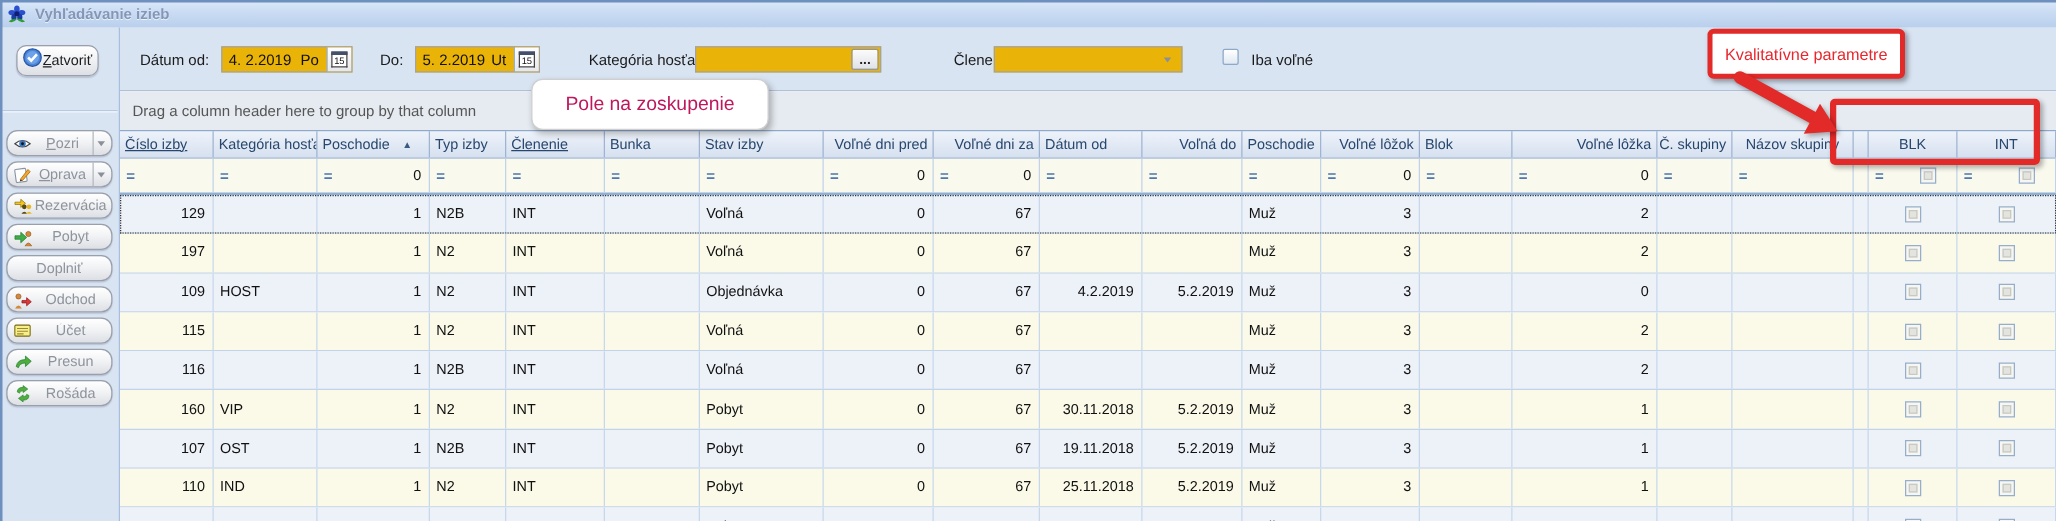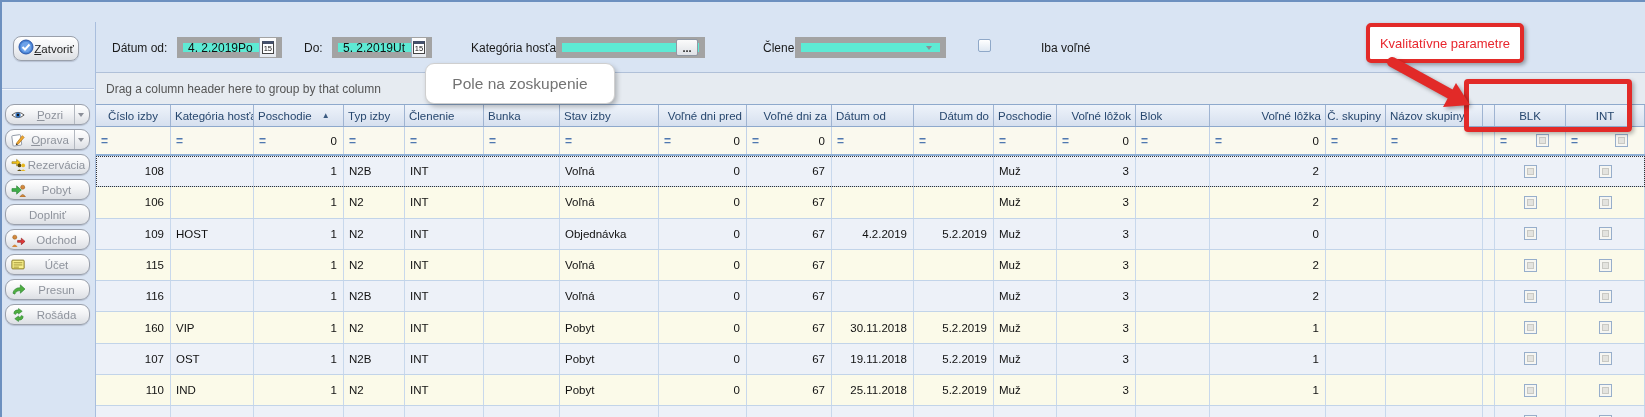--- a/index.html
+++ b/index.html
@@ -27,21 +27,21 @@
   .sbtn-stack{position:absolute;left:5px;top:82px;width:85px;}
   .sbtn{height:21px;margin-bottom:4px;padding:0 2px;position:relative;}
   .sbtn .sicon{width:16px;display:flex;justify-content:center;align-items:center;margin-left:2px;}
   .sbtn .lbl{flex:1;text-align:center;font-size:11.5px;color:#8e939c;white-space:nowrap;overflow:hidden;}
   .sbtn .drop{width:13px;height:100%;border-left:1px solid #b3b8c0;display:flex;align-items:center;justify-content:center;}
   .tri-down{width:0;height:0;border-left:3.5px solid transparent;border-right:3.5px solid transparent;border-top:4px solid #8b8f98;}
 
   
   .toolbar{position:absolute;left:96px;top:22px;width:1549px;height:50px;background:#d9e4f3;}
   .tlabel{position:absolute;top:19px;font-size:12px;color:#1a1a1a;white-space:nowrap;}
-  .field{position:absolute;top:15px;height:21px;background:#5eead4;border:6px solid #a3a3a3;display:flex;align-items:center;}
+  .field{position:absolute;top:15px;height:21px;background:#eab308;border:1px solid #a3a3a3;display:flex;align-items:center;}
   .dval{font-size:12px;color:#111;padding-left:5px;white-space:nowrap;}
   .dday{font-size:12px;color:#111;margin-left:auto;margin-right:6px;}
   .calbtn{width:20px;height:19px;border-left:1px solid #9ab0c8;background:linear-gradient(180deg,#fdfdfd,#e4e8ee);
     display:flex;align-items:center;justify-content:center;}
   .calglyph{font-size:7.5px;line-height:9px;border:1px solid #444;border-top:3px solid #44506a;background:#fff;padding:0 1px;color:#111;}
   .dotsbtn{width:22px;height:17px;margin-left:auto;margin-right:1px;border:1px solid #8f97a3;border-radius:2px;
     background:linear-gradient(180deg,#fbfbfb,#dfe2e7);display:flex;align-items:center;justify-content:center;
     font-size:11px;font-weight:bold;color:#222;line-height:10px;}
   .combo-arrow{margin-left:auto;margin-right:8px;}
   .checkbox{position:absolute;top:17px;width:13px;height:13px;border:1px solid #8fa8c8;border-radius:2px;
@@ -69,36 +69,51 @@
     font-size:11.5px;color:#111;white-space:nowrap;overflow:hidden;}
   .al{padding-left:5px;justify-content:flex-start;}
   .ar{padding-right:6px;justify-content:flex-end;}
   .ac{justify-content:center;}
   .cb{width:13px;height:13px;border:1px solid #97aecb;background:#f6f6f2;display:inline-flex;align-items:center;justify-content:center;}
   .cb-in{width:7px;height:7px;background:#e3e3df;border:1px solid #c9c9c4;}
 
   
   .group-tooltip{position:absolute;left:425px;top:63px;width:190px;height:41px;background:#fff;
     border:1px solid #cfcfcf;border-radius:9px;box-shadow:2px 3px 5px rgba(0,0,0,.25);
-    display:flex;align-items:center;justify-content:center;font-size:15.5px;color:#737373;z-index:50;}
+    display:flex;align-items:center;justify-content:center;font-size:15.5px;color:#be185d;z-index:50;}
   .quality-callout{position:absolute;left:1366px;top:23px;width:158px;height:40px;background:#fff;
     border:4px solid #e22a28;border-radius:5px;box-shadow:2px 2px 4px rgba(0,0,0,.35);
     display:flex;align-items:center;justify-content:center;font-size:13px;color:#e8262d;white-space:nowrap;z-index:50;}
   .quality-rect{position:absolute;left:1464px;top:79px;width:168px;height:53px;border:5px solid #e22a28;
     border-radius:4px;box-shadow:2px 2px 4px rgba(0,0,0,.3);z-index:50;}
   .callout-arrow{position:absolute;left:1372px;top:56px;z-index:51;filter:drop-shadow(2px 2px 2px rgba(0,0,0,.35));}
   u{text-decoration:underline;}
 </style>
 </head>
 <body>
 
 <div class="window">
   <div class="frame-left"></div>
   <div class="frame-top"></div>
 
+  <div class="titlebar">
+    <span class="ticon" id="app-icon">
+        <svg width="15" height="15" viewBox="0 0 16 16">
+          <ellipse cx="8" cy="3.5" rx="2.4" ry="3" fill="#2a50d0"></ellipse>
+          <ellipse cx="3.8" cy="6.5" rx="3" ry="2.2" fill="#2a50d0"></ellipse>
+          <ellipse cx="12.2" cy="6.5" rx="3" ry="2.2" fill="#2a50d0"></ellipse>
+          <ellipse cx="5.5" cy="10.5" rx="2.2" ry="2.8" fill="#1a3aa8"></ellipse>
+          <ellipse cx="10.5" cy="10.5" rx="2.2" ry="2.8" fill="#1a3aa8"></ellipse>
+          <circle cx="8" cy="7.5" r="2.2" fill="#101e70"></circle>
+          <path d="M8 12 Q5 16 1 14 Q4 11 8 12Z" fill="#2e9e2e"></path>
+          <path d="M8 12 Q11 16 15 14 Q12 11 8 12Z" fill="#2e9e2e"></path>
+        </svg>
+      </span>
+    <span class="title-text">Vyhľadávanie izieb</span>
+  </div>
 
   <div class="sidebar">
     <div class="btn close-btn">
       <span class="sicon" id="close-icon"><svg width="16" height="16" viewBox="0 0 16 16">
             <circle cx="8" cy="8" r="7" fill="#4a86d8" stroke="#2a56a8"></circle>
             <circle cx="8" cy="8" r="5.2" fill="#6ea2e8"></circle>
             <path d="M4.5 8 L7 10.5 L11.5 5.5" stroke="#fff" stroke-width="2" fill="none"></path>
           </svg></span>
       <span class="lbl" id="close-label"><u>Z</u>atvoriť</span>
     </div>
@@ -215,78 +230,78 @@
     <div class="field" style="left:460px;width:149px">
       <span class="dval"></span>
       <span class="dotsbtn">...</span>
     </div>
     <span class="tlabel" style="left:667px">Členenie:</span>
     <div class="field" style="left:699px;width:151px">
       <span class="dval"></span>
       <span class="tri-down combo-arrow"></span>
     </div>
     <span class="checkbox" style="left:882px"></span>
-    <span class="tlabel" style="left:945px">Iba voľné</span>
+    <span class="tlabel" style="left:905px">Iba voľné</span>
   </div>
 
   <div class="gridwrap">
     <div class="groupbar">
       <span>Drag a column header here to group by that column</span>
     </div>
     <div class="hdr-row" id="hdr-row">
-        <div class="hcell" style="flex: 0 0 75px; justify-content: center;">
+        <div class="hcell" style="flex: 0 0 75px; justify-content: flex-start; text-decoration: underline;">
           <span>Číslo izby</span>
         </div>
         <div class="hcell" style="flex: 0 0 83px; justify-content: flex-start;">
           <span>Kategória hosťa</span>
         </div>
         <div class="hcell" style="flex: 0 0 90px; justify-content: flex-start;">
           <span>Poschodie</span>
           <span class="sortarrow">▲</span>
         </div>
         <div class="hcell" style="flex: 0 0 61px; justify-content: flex-start;">
           <span>Typ izby</span>
         </div>
-        <div class="hcell" style="flex: 0 0 79px; justify-content: flex-start;">
+        <div class="hcell" style="flex: 0 0 79px; justify-content: flex-start; text-decoration: underline;">
           <span>Členenie</span>
         </div>
         <div class="hcell" style="flex: 0 0 76px; justify-content: flex-start;">
           <span>Bunka</span>
         </div>
         <div class="hcell" style="flex: 0 0 99px; justify-content: flex-start;">
           <span>Stav izby</span>
         </div>
         <div class="hcell" style="flex: 0 0 88px; justify-content: flex-end;">
           <span>Voľné dni pred</span>
         </div>
         <div class="hcell" style="flex: 0 0 85px; justify-content: flex-end;">
           <span>Voľné dni za</span>
         </div>
         <div class="hcell" style="flex: 0 0 82px; ">
           <span>Dátum od</span>
         </div>
         <div class="hcell" style="flex: 0 0 80px; justify-content: flex-end;">
-          <span>Dátum do</span>
+          <span>Voľná do</span>
         </div>
         <div class="hcell" style="flex: 0 0 63px; justify-content: flex-start;">
           <span>Poschodie</span>
         </div>
         <div class="hcell" style="flex: 0 0 79px; justify-content: flex-end;">
           <span>Voľné lôžok</span>
         </div>
         <div class="hcell" style="flex: 0 0 74px; justify-content: flex-start;">
           <span>Blok</span>
         </div>
         <div class="hcell" style="flex: 0 0 116px; justify-content: flex-end;">
           <span>Voľné lôžka</span>
         </div>
         <div class="hcell" style="flex: 0 0 60px; justify-content: flex-end;">
           <span>Č. skupiny</span>
         </div>
-        <div class="hcell" style="flex: 0 0 97px; justify-content: flex-start;">
+        <div class="hcell" style="flex: 0 0 97px; justify-content: center;">
           <span>Názov skupiny</span>
         </div>
         <div class="hcell" style="flex: 0 0 12px; justify-content: flex-start;">
           <span></span>
         </div>
         <div class="hcell" style="flex: 0 0 71px; justify-content: center;">
           <span>BLK</span>
         </div>
         <div class="hcell" style="flex: 0 0 79px; justify-content: center;">
           <span>INT</span>
@@ -364,21 +379,21 @@
           <span class="fcbwrap">
             <span class="cb">
               <span class="cb-in"></span>
             </span>
           </span>
         </div>
         <div style="flex: 1 1 0%;"></div>
       </div>
     <div id="rows-area">
         <div class="grid-row row-blue row-selected">
-          <div class="cell ar" style="flex: 0 0 75px;">108</div>
+          <div class="cell ar" style="flex: 0 0 75px;">129</div>
           <div class="cell al" style="flex: 0 0 83px;"></div>
           <div class="cell ar" style="flex: 0 0 90px;">1</div>
           <div class="cell al" style="flex: 0 0 61px;">N2B</div>
           <div class="cell al" style="flex: 0 0 79px;">INT</div>
           <div class="cell al" style="flex: 0 0 76px;"></div>
           <div class="cell al" style="flex: 0 0 99px;">Voľná</div>
           <div class="cell ar" style="flex: 0 0 88px;">0</div>
           <div class="cell ar" style="flex: 0 0 85px;">67</div>
           <div class="cell ar" style="flex: 0 0 82px;"></div>
           <div class="cell ar" style="flex: 0 0 80px;"></div>
@@ -395,21 +410,21 @@
             </span>
           </div>
           <div class="cell ac" style="flex: 0 0 79px;">
             <span class="cb">
               <span class="cb-in"></span>
             </span>
           </div>
           <div style="flex: 1 1 0%;"></div>
         </div>
         <div class="grid-row row-cream">
-          <div class="cell ar" style="flex: 0 0 75px;">106</div>
+          <div class="cell ar" style="flex: 0 0 75px;">197</div>
           <div class="cell al" style="flex: 0 0 83px;"></div>
           <div class="cell ar" style="flex: 0 0 90px;">1</div>
           <div class="cell al" style="flex: 0 0 61px;">N2</div>
           <div class="cell al" style="flex: 0 0 79px;">INT</div>
           <div class="cell al" style="flex: 0 0 76px;"></div>
           <div class="cell al" style="flex: 0 0 99px;">Voľná</div>
           <div class="cell ar" style="flex: 0 0 88px;">0</div>
           <div class="cell ar" style="flex: 0 0 85px;">67</div>
           <div class="cell ar" style="flex: 0 0 82px;"></div>
           <div class="cell ar" style="flex: 0 0 80px;"></div>

